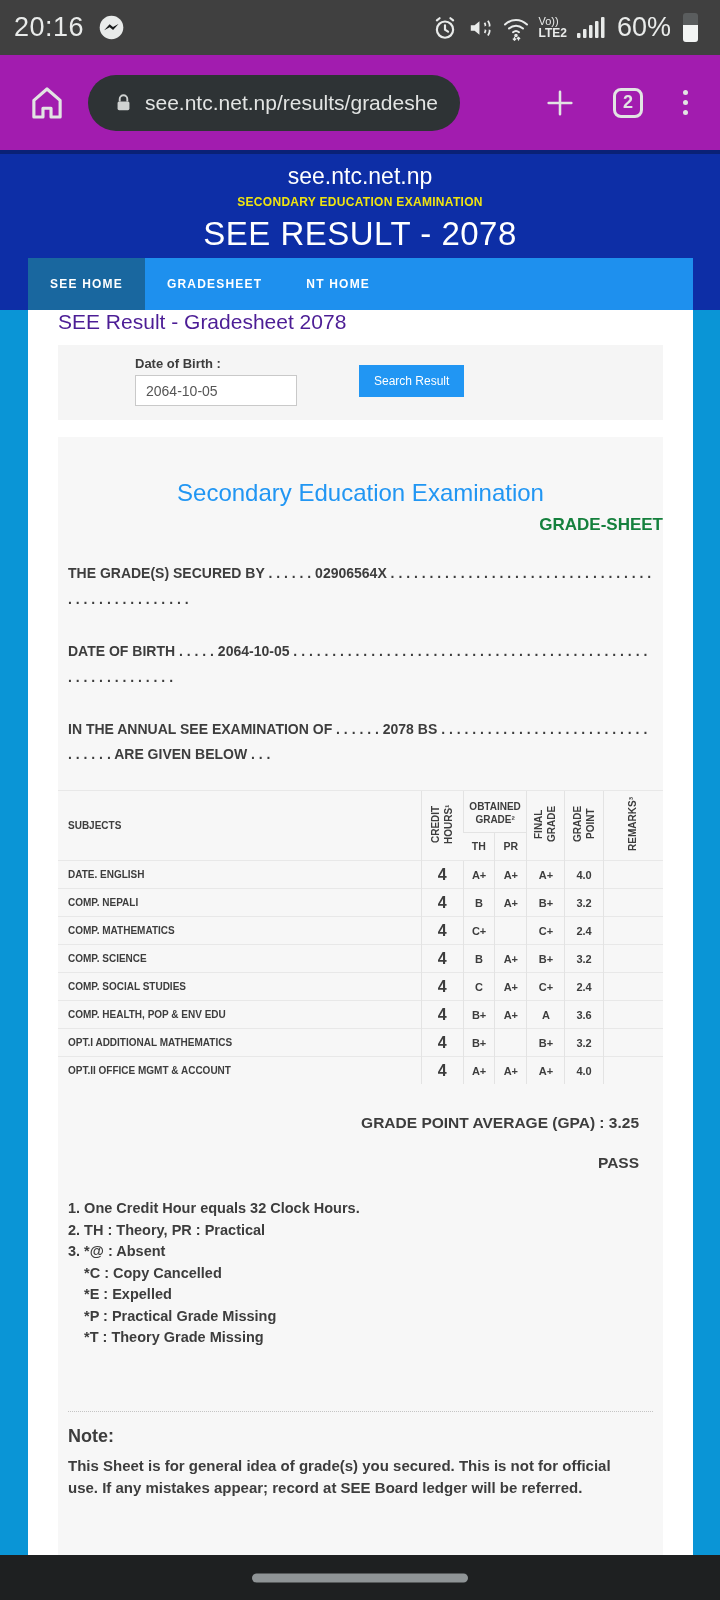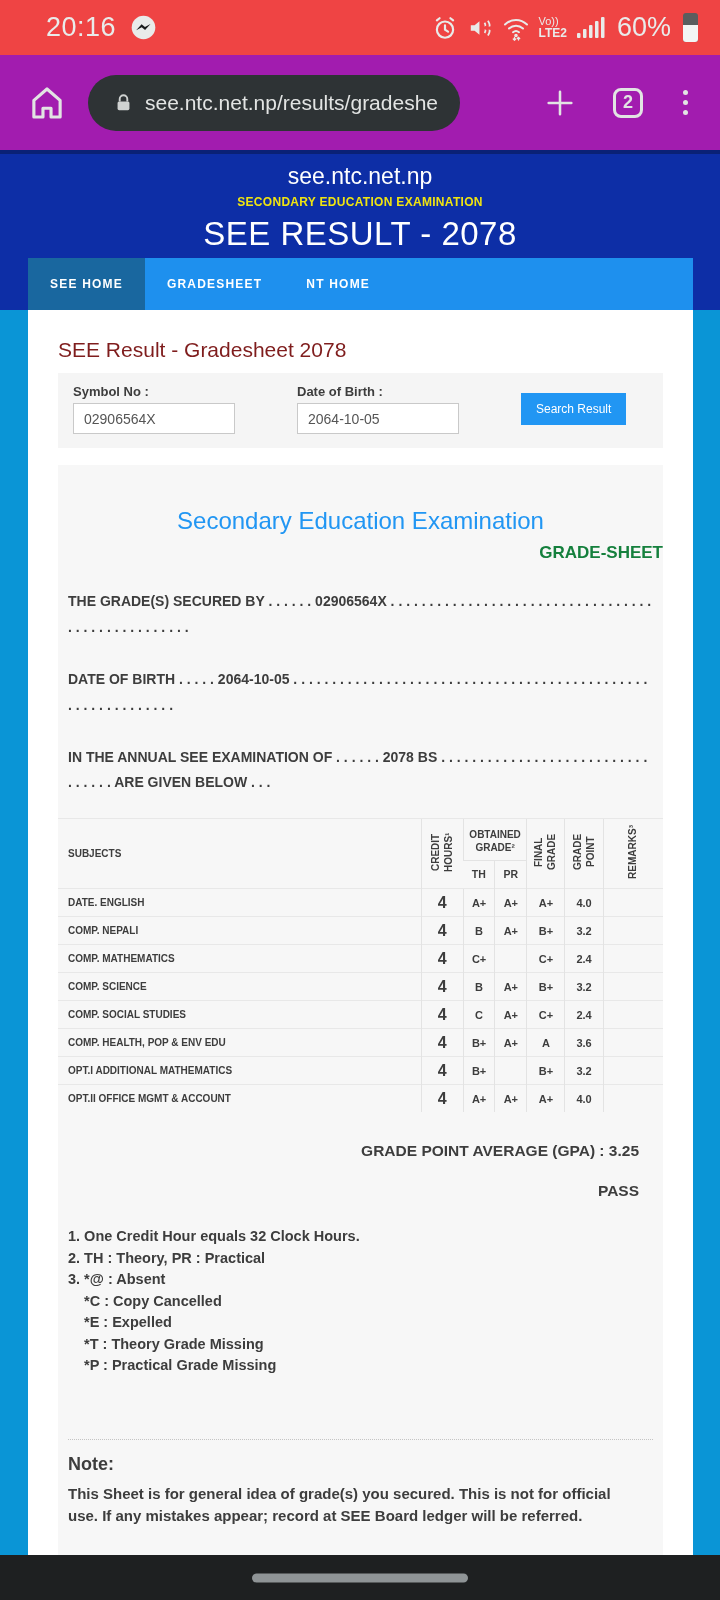--- a/index.html
+++ b/index.html
@@ -1,21 +1,21 @@
 <!DOCTYPE html>
 <html><head>
 <meta charset="utf-8">
 <style>
   * { margin:0; padding:0; box-sizing:border-box; }
   html,body { background:#000; }
   body { font-family:"Liberation Sans","DejaVu Sans",sans-serif; }
   #screen { position:relative; width:720px; height:1600px; overflow:hidden; background:#fff; margin:0 auto; }
 
   
-  .status-bar { height:55px; background:#ef4444; display:flex; align-items:center; padding:0 22px 0 46px; color:#e9ebea; }
+  .status-bar { height:55px; background:#404040; display:flex; align-items:center; padding:0 22px 0 14px; color:#e9ebea; }
   .sb-time { font-size:27px; font-weight:500; letter-spacing:0.5px; }
   .sb-msg { width:27px; height:27px; margin-left:14px; }
   .sb-right { margin-left:auto; display:flex; align-items:center; gap:9px; }
   .sb-net-stack { display:flex; flex-direction:column; align-items:flex-start; line-height:1; color:#e9ebea; }
   .sb-net-stack .t1 { font-size:11px; font-weight:400; }
   .sb-net-stack .t2 { font-size:12px; font-weight:700; }
   .sb-batt-pct { font-size:27px; font-weight:400; margin-left:2px; }
   .battery { width:15px; height:29px; border-radius:3px; background:#5a5d5e; position:relative; overflow:hidden; margin-left:3px; }
   .battery:before { content:""; position:absolute; top:-3px; left:4px; width:7px; height:3px; background:#5a5d5e; border-radius:2px 2px 0 0; }
   .battery .fill { position:absolute; bottom:0; left:0; right:0; height:60%; background:#f3f5f4; }
@@ -36,21 +36,21 @@
   .webview { height:1405px; background:#0a95d6; position:relative; overflow:hidden; }
   .site-header { height:160px; background:#0d2ea6; border-top:4px solid #0a2176; position:relative; text-align:center; }
   .sh-domain { color:#fff; font-size:23px; padding-top:9px; }
   .sh-sub { color:#f0e410; font-size:12px; font-weight:700; letter-spacing:0.3px; margin-top:5px; }
   .sh-title { color:#fff; font-size:33px; margin-top:6px; letter-spacing:0.5px; }
   .navbar { position:absolute; left:28px; right:27px; bottom:0; height:52px; background:#1e90ee; display:flex; }
   .nav-tab { height:100%; display:flex; align-items:center; padding:0 22px; color:#fff; font-size:12px; font-weight:700; letter-spacing:1.2px; }
   .nav-tab.active { background:#19679f; }
 
   .page-white { margin:0 28px 0 28px; width:665px; background:#fff; height:1245px; padding:0 30px; overflow:hidden; }
-  .result-heading { padding-top:28px; color:#7f1d1d; font-size:21px; font-weight:400; }
+  .result-heading { padding-top:0; color:#4c1d95; font-size:21px; font-weight:400; }
 
   .search-panel { margin-top:11px; background:#f5f5f5; padding:11px 15px 14px 15px; display:flex; align-items:flex-start; }
   .field { display:flex; flex-direction:column; }
   .field label { font-size:13px; font-weight:700; color:#3d3d3d; margin-bottom:4px; }
   .field input { width:162px; height:31px; border:1px solid #c9c9c9; background:#fff; font-size:14px; color:#555; padding:0 10px; font-family:inherit; }
   .field.dob { margin-left:62px; }
   .search-btn { margin-left:62px; margin-top:9px; background:#2196f3; color:#fff; border:none; font-size:12px; font-family:inherit; padding:9px 15px; cursor:pointer; }
 
   
   .card { margin-top:17px; background:#f7f7f7; padding:24px 0 58px 0; }
@@ -190,24 +190,20 @@
           <div class="nav-tab">GRADESHEET</div>
           <div class="nav-tab">NT HOME</div>
         </div>
     </div>
 
     <div class="page-white">
 
       <div class="result-heading">SEE Result - Gradesheet 2078</div>
 
       <div class="search-panel">
-        <div class="field">
-          <label>Symbol No :</label>
-          <input type="text" value="02906564X" style="">
-        </div>
         <div class="field dob">
           <label>Date of Birth :</label>
           <input type="text" value="2064-10-05" style="">
         </div>
         <button class="search-btn">Search Result</button>
       </div>
 
       <div class="card">
         <div class="card-title">Secondary Education Examination</div>
         <div class="card-sub">GRADE-SHEET</div>
@@ -318,22 +314,22 @@
 
         <div class="gpa-line">GRADE POINT AVERAGE (GPA) : 3.25</div>
         <div class="pass-line">PASS</div>
 
         <div class="footnotes" id="footnotes">
             <div>1. One Credit Hour equals 32 Clock Hours.</div>
             <div>2. TH : Theory, PR : Practical</div>
             <div>3. *@ : Absent</div>
             <div class="ind">*C : Copy Cancelled</div>
             <div class="ind">*E : Expelled</div>
+            <div class="ind">*P : Practical Grade Missing</div>
             <div class="ind">*T : Theory Grade Missing</div>
-            <div class="ind">*P : Practical Grade Missing</div>
           </div>
 
         <div class="note-block">
           <div class="note-label">Note:</div>
           <div class="note-text">This Sheet is for general idea of grade(s) you secured. This is not for official use. If any mistakes appear; record at SEE Board ledger will be referred.</div>
         </div>
       </div>
 
     </div>
   </div>

